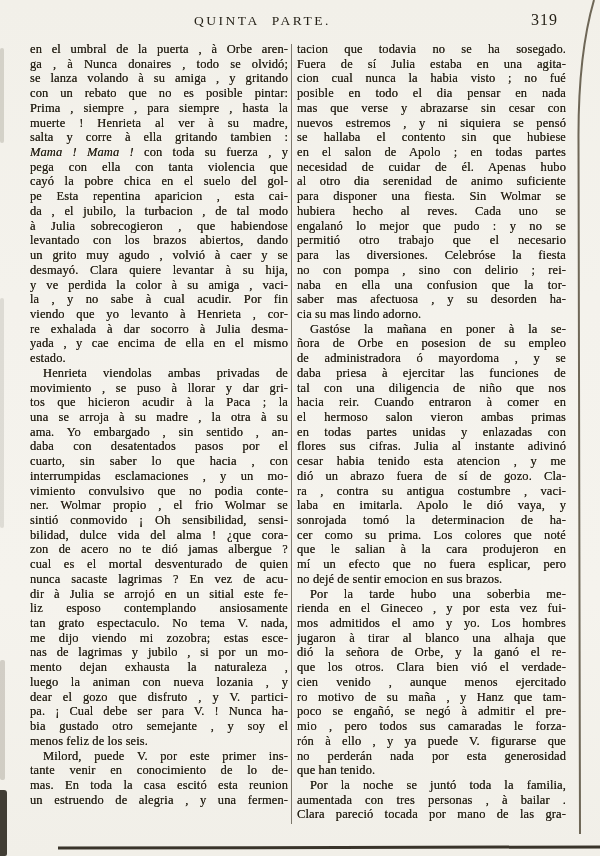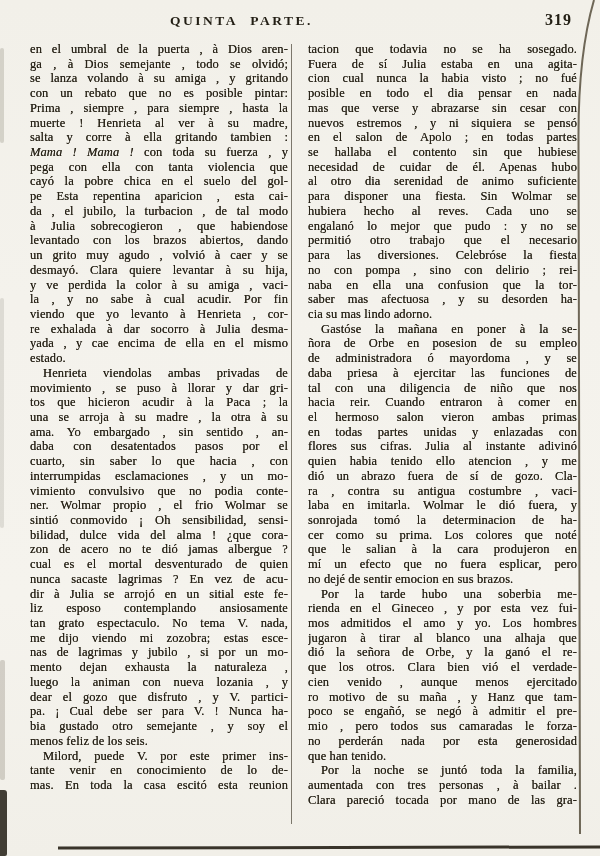--- a/index.html
+++ b/index.html
@@ -16,34 +16,35 @@
     margin: 0 auto;
     background: linear-gradient(180deg, #f2f0e9 0%, var(--paper) 35%, #f5f3ed 70%, #f1efe8 100%);
     font-family: "Liberation Serif", "DejaVu Serif", serif;
     color: var(--ink);
     overflow: hidden;
   }
   
   .running-header { position: absolute; top: 13px; left: 0; width: 100%; height: 22px; }
   .header-title {
     position: absolute; left: 170px; width: 185px;
-    font-size: 13.5px; font-weight: 700;
+    text-align: center;
+    font-size: 13.5px; font-weight: 400;
     letter-spacing: 2.5px; word-spacing: 7px;
     color: #231f15;
   }
   .page-number {
-    position: absolute; right: 28px; top: -2px;
-    font-size: 16px; font-weight: 700;
+    position: absolute; right: 42px; top: -2px;
+    font-size: 16px; font-weight: 400;
     letter-spacing: 1px;
     color: #231f15;
   }
   
   .column { position: absolute; top: 42px; }
   .column-left  { left: 30px;  width: 258px; }
-  .column-right { left: 308px; width: 269px; }
+  .column-right { left: 297px; width: 269px; }
   .column-divider {
     position: absolute; left: 291px; top: 44px;
     width: 1px; height: 780px;
     background: rgba(60, 54, 40, 0.65);
   }
   .line {
     font-size: 12.5px;
     line-height: 14.72px;
     height: 14.72px;
     overflow: hidden;
@@ -79,22 +80,22 @@
 <div class="page">
 
   <div class="running-header">
     <div class="header-title">QUINTA PARTE.</div>
     <div class="page-number">319</div>
   </div>
 
   <div class="column-divider artifact"></div>
 
   <div class="column column-left">
-      <div class="line"><span>en el umbral de la puerta , à Dios aren-</span></div>
-      <div class="line"><span>ga , à Dios semejante , todo se olvidó;</span></div>
+      <div class="line"><span>en el umbral de la puerta , à Orbe aren-</span></div>
+      <div class="line"><span>ga , à Nunca donaires , todo se olvidó;</span></div>
       <div class="line"><span>se lanza volando à su amiga , y gritando</span></div>
       <div class="line"><span>con un rebato que no es posible pintar:</span></div>
       <div class="line"><span>Prima , siempre , para siempre , hasta la</span></div>
       <div class="line"><span>muerte ! Henrieta al ver à su madre,</span></div>
       <div class="line"><span>salta y corre à ella gritando tambien :</span></div>
       <div class="line"><i>Mama ! Mama !</i><span> con toda su fuerza , y</span></div>
       <div class="line"><span>pega con ella con tanta violencia que</span></div>
       <div class="line"><span>cayó la pobre chica en el suelo del gol-</span></div>
       <div class="line"><span>pe Esta repentina aparicion , esta cai-</span></div>
       <div class="line"><span>da , el jubilo, la turbacion , de tal modo</span></div>
@@ -130,69 +131,71 @@
       <div class="line"><span>nas de lagrimas y jubilo , si por un mo-</span></div>
       <div class="line"><span>mento dejan exhausta la naturaleza ,</span></div>
       <div class="line"><span>luego la animan con nueva lozania , y</span></div>
       <div class="line"><span>dear el gozo que disfruto , y V. partici-</span></div>
       <div class="line"><span>pa. ¡ Cual debe ser para V. ! Nunca ha-</span></div>
       <div class="line"><span>bia gustado otro semejante , y soy el</span></div>
       <div class="line last"><span>menos feliz de los seis.</span></div>
       <div class="line indent"><span>Milord, puede V. por este primer ins-</span></div>
       <div class="line"><span>tante venir en conocimiento de lo de-</span></div>
       <div class="line"><span>mas. En toda la casa escitó esta reunion</span></div>
+      <div class="line"><span>un estruendo de alegria , y una fermen-</span></div>
     </div>
   <div class="column column-right">
       <div class="line"><span>tacion que todavia no se ha sosegado.</span></div>
       <div class="line"><span>Fuera de sí Julia estaba en una agita-</span></div>
       <div class="line"><span>cion cual nunca la habia visto ; no fué</span></div>
       <div class="line"><span>posible en todo el dia pensar en nada</span></div>
       <div class="line"><span>mas que verse y abrazarse sin cesar con</span></div>
       <div class="line"><span>nuevos estremos , y ni siquiera se pensó</span></div>
+      <div class="line"><span>se hallaba el contento sin que hubiese</span></div>
       <div class="line"><span>en el salon de Apolo ; en todas partes</span></div>
-      <div class="line"><span>se hallaba el contento sin que hubiese</span></div>
       <div class="line"><span>necesidad de cuidar de él. Apenas hubo</span></div>
       <div class="line"><span>al otro dia serenidad de animo suficiente</span></div>
       <div class="line"><span>para disponer una fiesta. Sin Wolmar se</span></div>
       <div class="line"><span>hubiera hecho al reves. Cada uno se</span></div>
       <div class="line"><span>engalanó lo mejor que pudo : y no se</span></div>
       <div class="line"><span>permitió otro trabajo que el necesario</span></div>
       <div class="line"><span>para las diversiones. Celebróse la fiesta</span></div>
       <div class="line"><span>no con pompa , sino con delirio ; rei-</span></div>
       <div class="line"><span>naba en ella una confusion que la tor-</span></div>
       <div class="line"><span>saber mas afectuosa , y su desorden ha-</span></div>
       <div class="line last"><span>cia su mas lindo adorno.</span></div>
       <div class="line indent"><span>Gastóse la mañana en poner à la se-</span></div>
       <div class="line"><span>ñora de Orbe en posesion de su empleo</span></div>
       <div class="line"><span>de administradora ó mayordoma , y se</span></div>
       <div class="line"><span>daba priesa à ejercitar las funciones de</span></div>
       <div class="line"><span>tal con una diligencia de niño que nos</span></div>
       <div class="line"><span>hacia reir. Cuando entraron à comer en</span></div>
       <div class="line"><span>el hermoso salon vieron ambas primas</span></div>
       <div class="line"><span>en todas partes unidas y enlazadas con</span></div>
       <div class="line"><span>flores sus cifras. Julia al instante adivinó</span></div>
-      <div class="line"><span>quien habia tenido ello atencion , y me</span></div>
+      <div class="line"><span>cesar habia tenido esta atencion , y me</span></div>
       <div class="line"><span>dió un abrazo fuera de sí de gozo. Cla-</span></div>
       <div class="line"><span>ra , contra su antigua costumbre , vaci-</span></div>
-      <div class="line"><span>laba en imitarla. Wolmar le dió fuera, y</span></div>
+      <div class="line"><span>laba en imitarla. Apolo le dió vaya, y</span></div>
       <div class="line"><span>sonrojada tomó la determinacion de ha-</span></div>
       <div class="line"><span>cer como su prima. Los colores que noté</span></div>
       <div class="line"><span>que le salian à la cara produjeron en</span></div>
       <div class="line"><span>mí un efecto que no fuera esplicar, pero</span></div>
       <div class="line last"><span>no dejé de sentir emocion en sus brazos.</span></div>
       <div class="line indent"><span>Por la tarde hubo una soberbia me-</span></div>
       <div class="line"><span>rienda en el Gineceo , y por esta vez fui-</span></div>
       <div class="line"><span>mos admitidos el amo y yo. Los hombres</span></div>
       <div class="line"><span>jugaron à tirar al blanco una alhaja que</span></div>
       <div class="line"><span>dió la señora de Orbe, y la ganó el re-</span></div>
       <div class="line"><span>que los otros. Clara bien vió el verdade-</span></div>
       <div class="line"><span>cien venido , aunque menos ejercitado</span></div>
       <div class="line"><span>ro motivo de su maña , y Hanz que tam-</span></div>
       <div class="line"><span>poco se engañó, se negó à admitir el pre-</span></div>
       <div class="line"><span>mio , pero todos sus camaradas le forza-</span></div>
+      <div class="line"><span>rón à ello , y ya puede V. figurarse que</span></div>
       <div class="line"><span>no perderán nada por esta generosidad</span></div>
       <div class="line last"><span>que han tenido.</span></div>
       <div class="line indent"><span>Por la noche se juntó toda la familia,</span></div>
       <div class="line"><span>aumentada con tres personas , à bailar .</span></div>
       <div class="line"><span>Clara pareció tocada por mano de las gra-</span></div>
     </div>
 
   <svg class="artifact edge-svg" width="600" height="856" viewBox="0 0 600 856" aria-hidden="true">
     <path d="M 594 0 Q 578 55 578.5 140 L 580 834" fill="none" stroke="#574f3d" stroke-width="2" opacity="0.85"></path>
   </svg>

